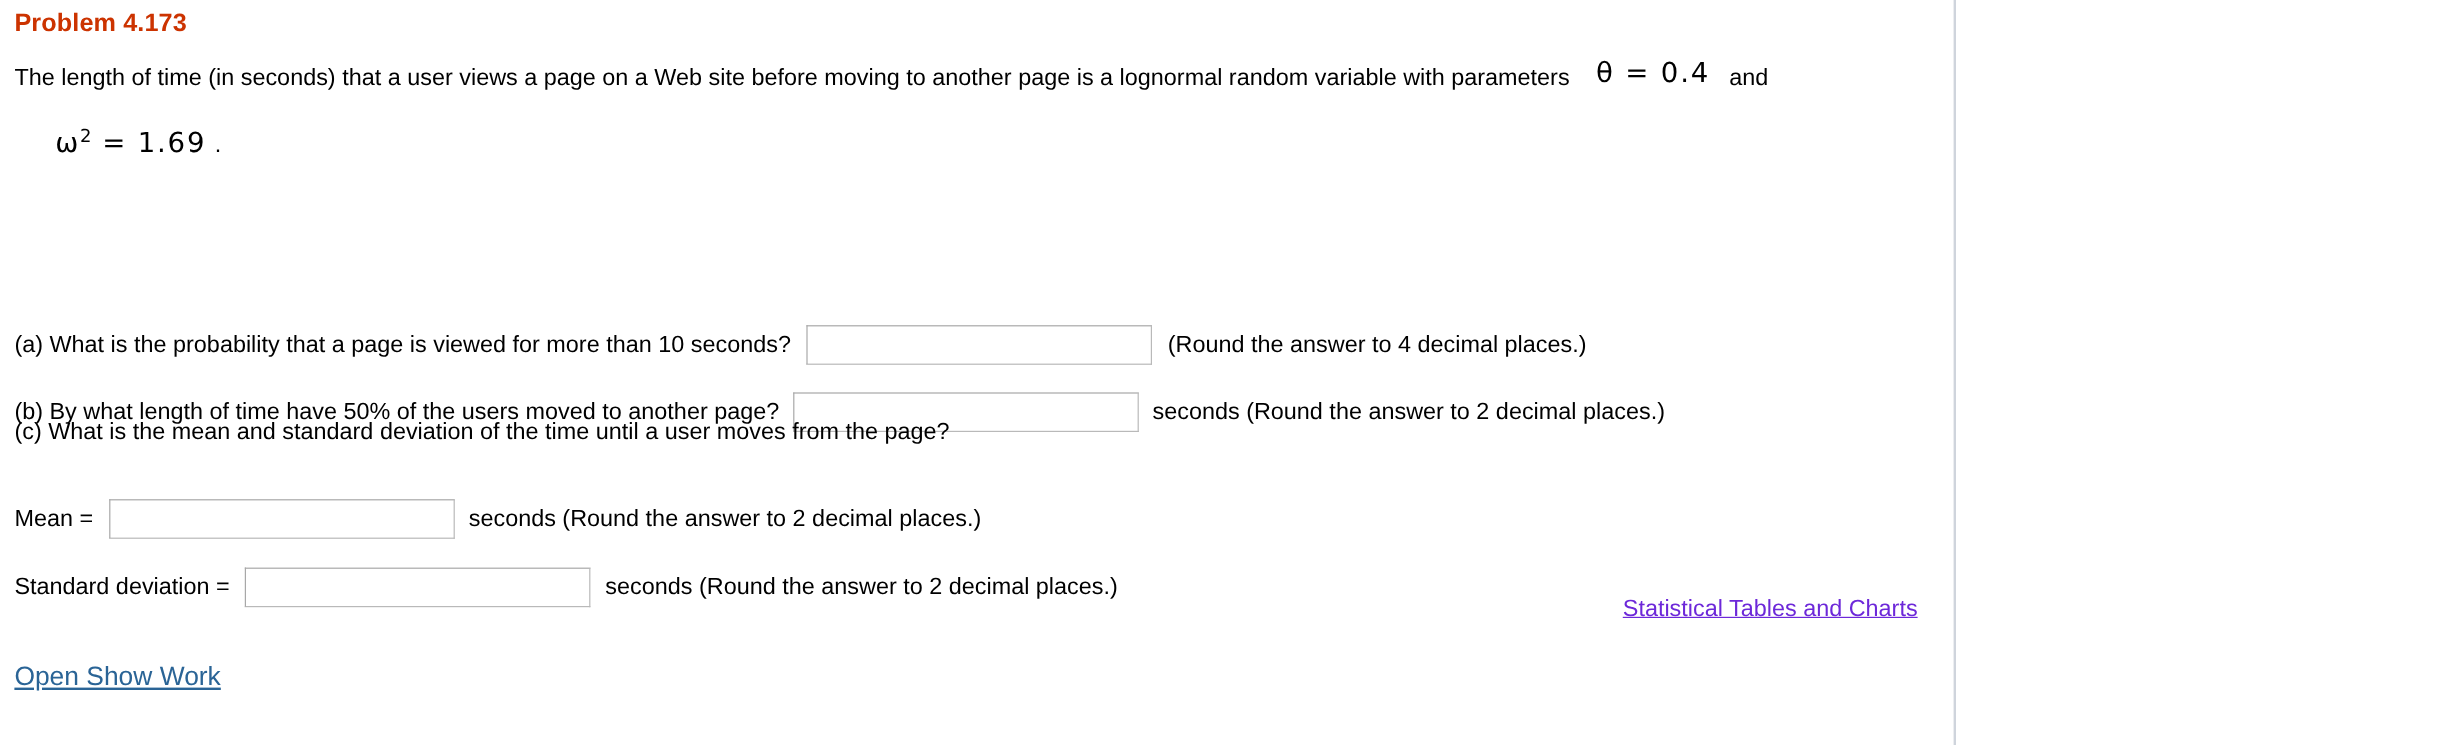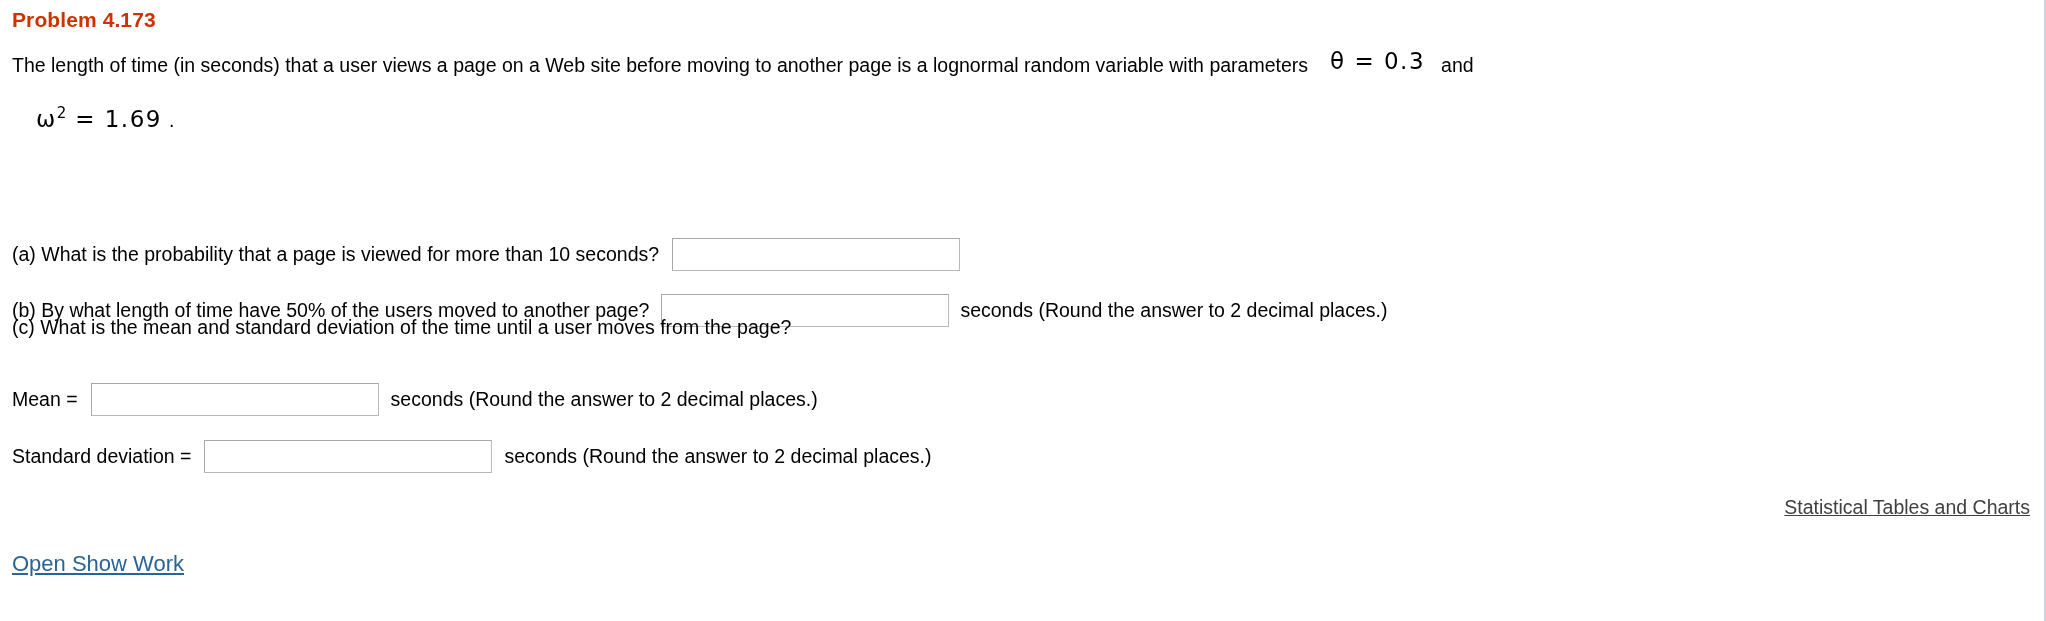--- a/index.html
+++ b/index.html
@@ -13,21 +13,21 @@
     font-family: "Liberation Sans", sans-serif;
     color: #000000;
     position: relative;
     overflow: hidden;
   }
 
   #page {
     position: absolute;
     left: 0;
     top: 0;
-    width: 2046px;
+    width: 1630px;
     height: 621px;
     box-sizing: border-box;
     border-right: 2px solid #cfd4dc;
     background: #ffffff;
   }
 
   .content {
     position: absolute;
     left: 12px;
     top: 0;
@@ -62,21 +62,21 @@
     font-size: 23px;
     letter-spacing: 1.5px;
     padding: 0 16px 0 22px;
     position: relative;
     top: -3px;
     white-space: nowrap;
   }
 
   .statement-line2 {
     position: absolute;
-    left: 24px;
+    left: 34px;
     top: 104px;
     font-family: "DejaVu Sans", sans-serif;
     font-size: 23px;
     letter-spacing: 1.5px;
     white-space: nowrap;
   }
   .statement-line2 .sup {
     font-size: 15px;
     vertical-align: super;
     letter-spacing: 0;
@@ -89,20 +89,21 @@
   }
 
   
   .qrow {
     position: absolute;
     left: 0;
     display: flex;
     align-items: center;
     white-space: nowrap;
     font-size: 19.5px;
+    margin-top: 33px;
   }
   .qrow .lbl { display: inline-block; }
   .qrow .trail { display: inline-block; }
 
   .answer-box {
     display: inline-block;
     box-sizing: border-box;
     height: 33px;
     background: #ffffff;
     border: 1px solid #b9b9b9;
@@ -134,24 +135,24 @@
   #row-mean .trail { padding-left: 12px; }
 
   #row-sd { top: 440px; }
   #row-sd .lbl { padding-right: 13px; }
   #row-sd .answer-box { width: 288px; }
   #row-sd .trail { padding-left: 12px; }
 
   
   .tables-link {
     position: absolute;
-    right: 0;
+    right: 16px;
     top: 496px;
     font-size: 19.5px;
-    color: #404040;
+    color: #6d28d9;
     text-decoration: underline;
     cursor: pointer;
     white-space: nowrap;
   }
 
   .showwork-row {
     position: absolute;
     left: 0;
     top: 551px;
     display: flex;
@@ -173,31 +174,32 @@
 </style>
 </head>
 <body>
 
 <div id="page">
   <div class="content">
 
     <div class="problem-title">Problem 4.173</div>
 
     <div class="statement-line1">
-      <span class="txt">The length of time (in seconds) that a user views a page on a Web site before moving to another page is a lognormal random variable with parameters</span><span class="math-inline">θ = 0.3</span><span class="txt">and</span>
+      <span class="txt">The length of time (in seconds) that a user views a page on a Web site before moving to another page is a lognormal random variable with parameters</span><span class="math-inline">θ = 0.4</span><span class="txt">and</span>
     </div>
 
     <div class="statement-line2">
       <span>ω</span><span class="sup">2</span>
       <span>= 1.69</span><span class="period">.</span>
     </div>
 
     <div class="qrow" id="row-a">
       <span class="lbl">(a) What is the probability that a page is viewed for more than 10 seconds?</span>
       <input class="answer-box" type="text" placeholder="" style="">
+      <span class="trail">(Round the answer to 4 decimal places.)</span>
     </div>
 
     <div class="qrow" id="row-b">
       <span class="lbl">(b) By what length of time have 50% of the users moved to another page?</span>
       <input class="answer-box" type="text" placeholder="" style="">
       <span class="trail">seconds (Round the answer to 2 decimal places.)</span>
     </div>
 
     <div class="qrow" id="row-c">
       <span class="lbl">(c) What is the mean and standard deviation of the time until a user moves from the page?</span>

